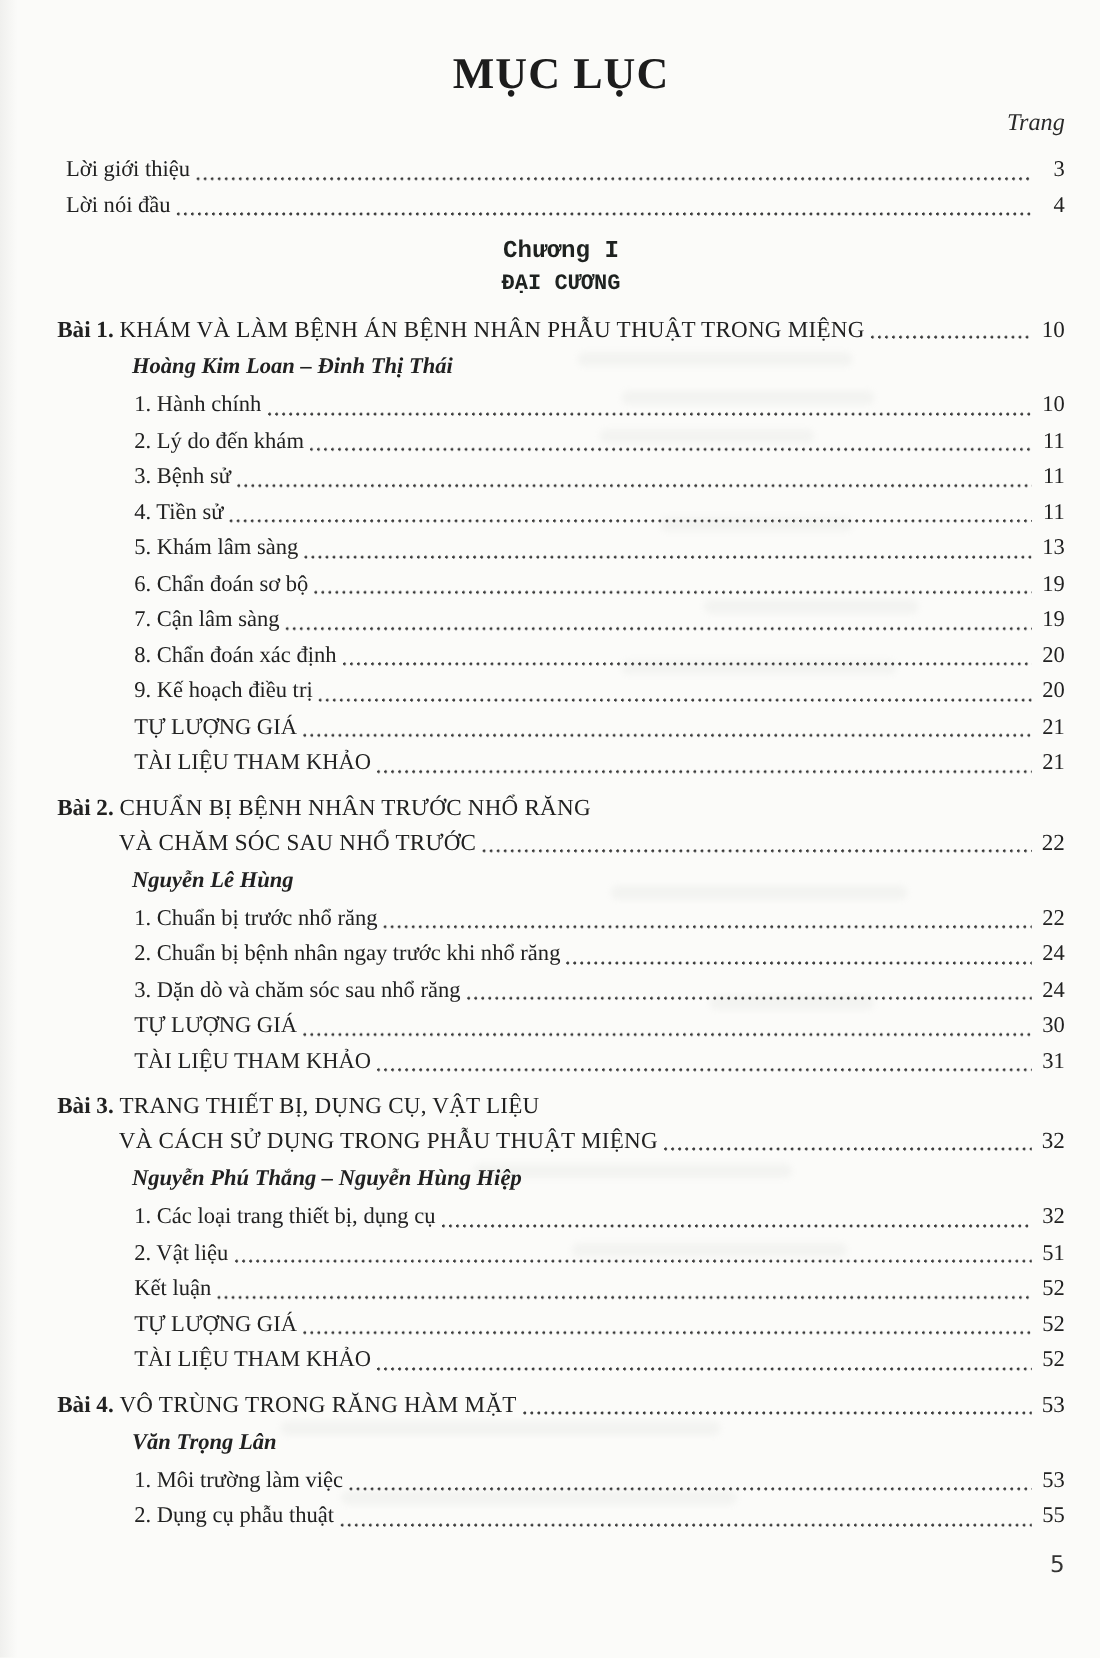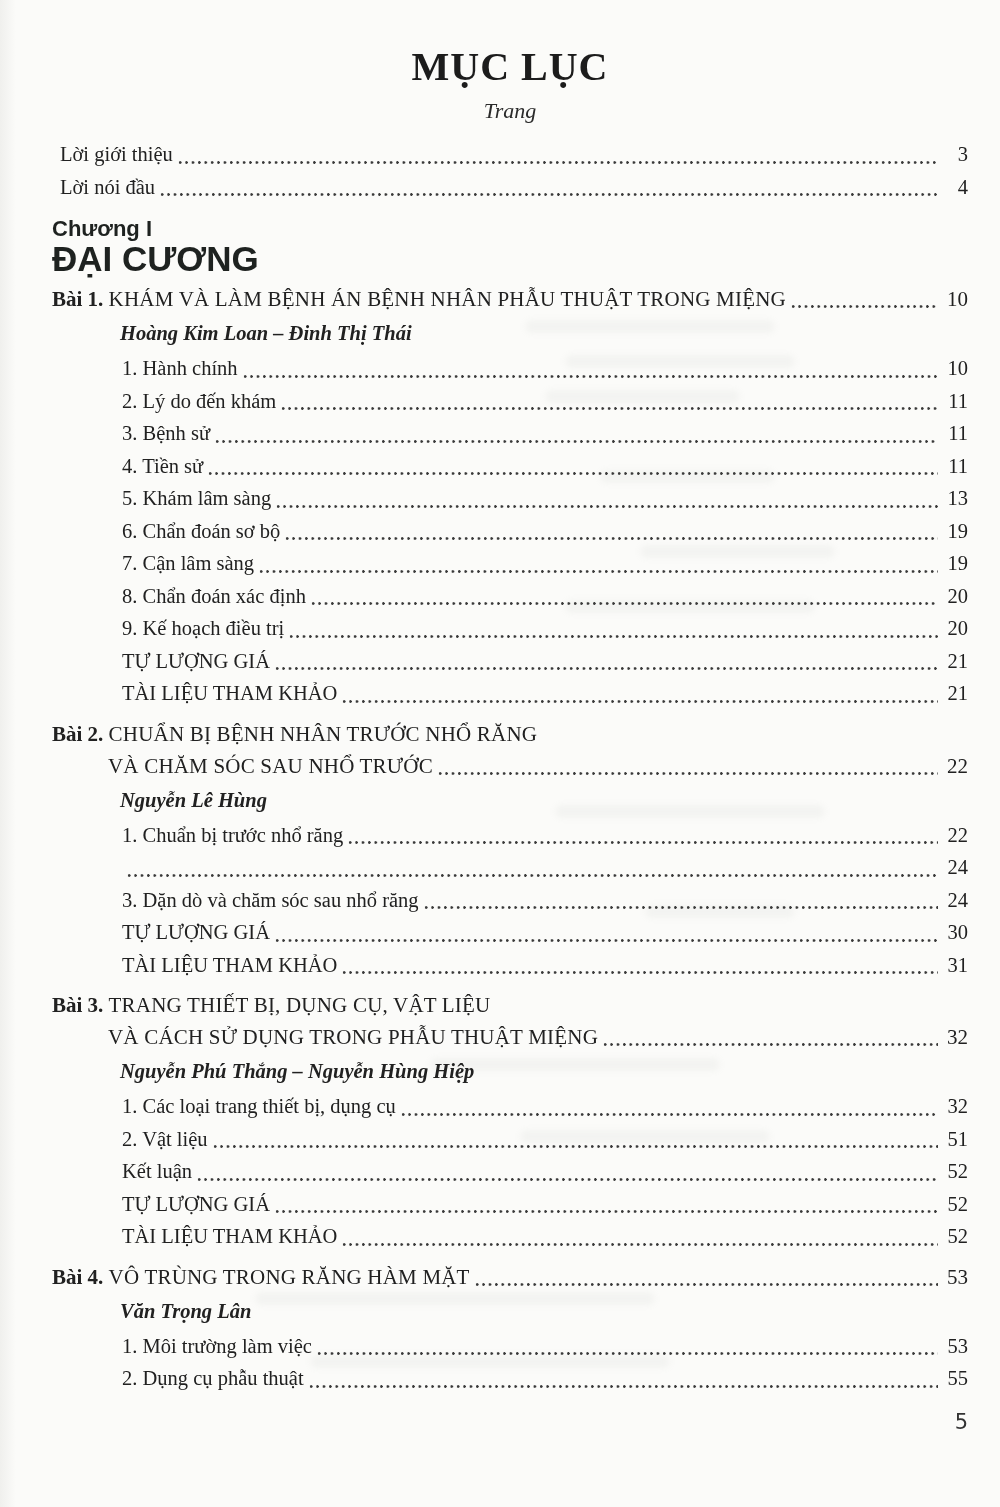--- a/index.html
+++ b/index.html
@@ -27,38 +27,38 @@
   .ghost{
     position:absolute;height:13px;border-radius:7px;
     background:#aeb4ae;opacity:.10;filter:blur(3px);
   }
   h1.doc-title{
     margin:0;text-align:center;
     font-size:40px;line-height:46px;font-weight:bold;
     letter-spacing:1px;color:#1c1c1c;
   }
   .trang-row{
-    text-align:center;
+    text-align:right;
     font-style:italic;font-size:22px;line-height:30px;
     margin-top:6px;color:#2a2a2a;
   }
   .front-matter{margin-top:12px;}
   .row{display:flex;align-items:baseline;line-height:32.5px;font-size:20.5px;}
   .fm-row{margin-left:8px;}
   .lbl{white-space:nowrap;}
   .leader{
     flex:1 1 auto;align-self:flex-end;
     height:5px;margin:0 4px 6px 5px;
     background-image:radial-gradient(circle at 2.2px 2.5px, #3a3a3a 1.15px, rgba(0,0,0,0) 1.5px);
     background-size:6.4px 5px;background-repeat:repeat-x;
   }
   .pg{min-width:26px;text-align:right;white-space:nowrap;}
-  .chapter{margin:12px 0 2px 0;font-family:Liberation Sans, sans-serif;}
+  .chapter{text-align:center;margin:12px 0 2px 0;font-family:Liberation Mono, monospace;}
   .chapter .kicker{font-size:22px;line-height:28px;font-weight:bold;color:#1e2220;}
-  .chapter .ctitle{font-size:35px;line-height:32px;font-weight:bold;color:#1e2220;}
+  .chapter .ctitle{font-size:20px;line-height:32px;font-weight:bold;color:#1e2220;}
   .lesson{margin-top:8px;}
   .head-row{line-height:32px;font-size:21px;}
   .num{font-weight:bold;white-space:pre;}
   .ltitle{white-space:nowrap;letter-spacing:.2px;}
   .cont-row{margin-left:56px;}
   .author-row{
     margin:3px 0 4px 68px;line-height:30px;
     font-weight:bold;font-style:italic;font-size:20.5px;
   }
   .item-row{margin-left:70px;}
@@ -189,20 +189,21 @@
         </div>
         <div class="row author-row">
           <span class="authors">Nguyễn Lê Hùng</span>
         </div>
         <div class="row item-row">
           <span class="lbl">1. Chuẩn bị trước nhổ răng</span>
           <span class="leader"></span>
           <span class="pg">22</span>
         </div>
         <div class="row item-row">
+          <span class="lbl">2. Chuẩn bị bệnh nhân ngay trước khi nhổ răng</span>
           <span class="leader"></span>
           <span class="pg">24</span>
         </div>
         <div class="row item-row">
           <span class="lbl">3. Dặn dò và chăm sóc sau nhổ răng</span>
           <span class="leader"></span>
           <span class="pg">24</span>
         </div>
         <div class="row item-row">
           <span class="lbl">TỰ LƯỢNG GIÁ</span>

